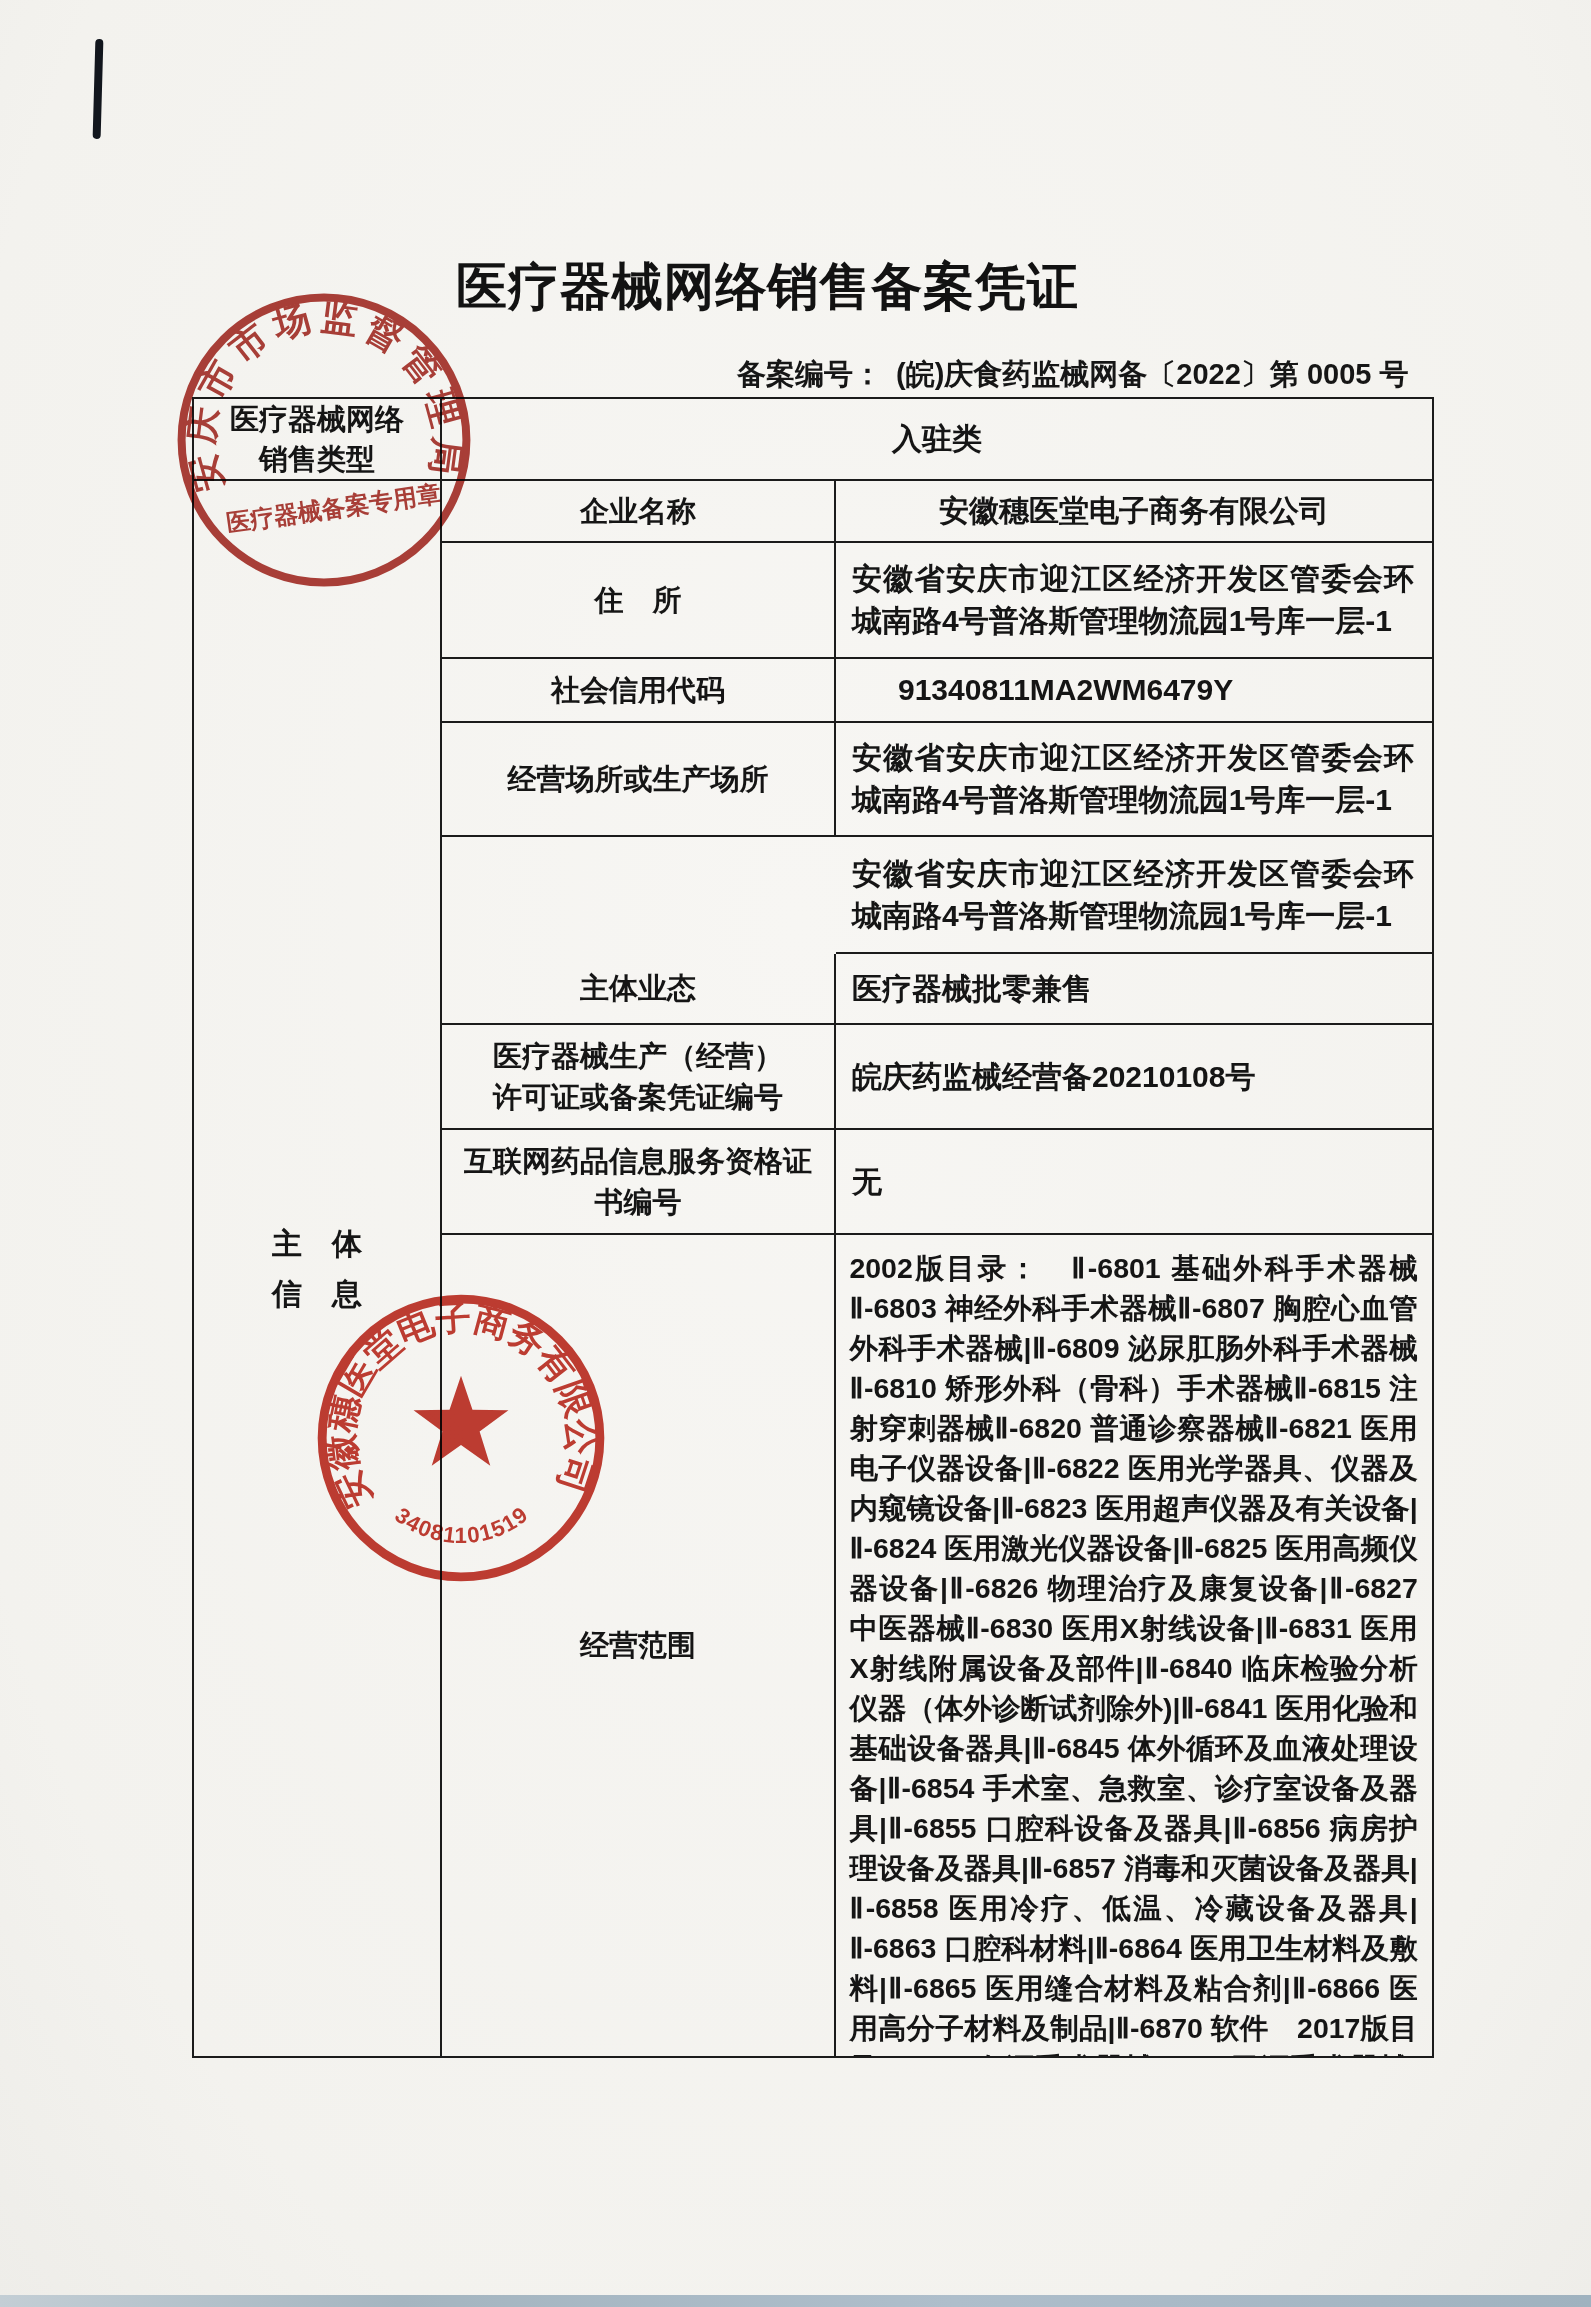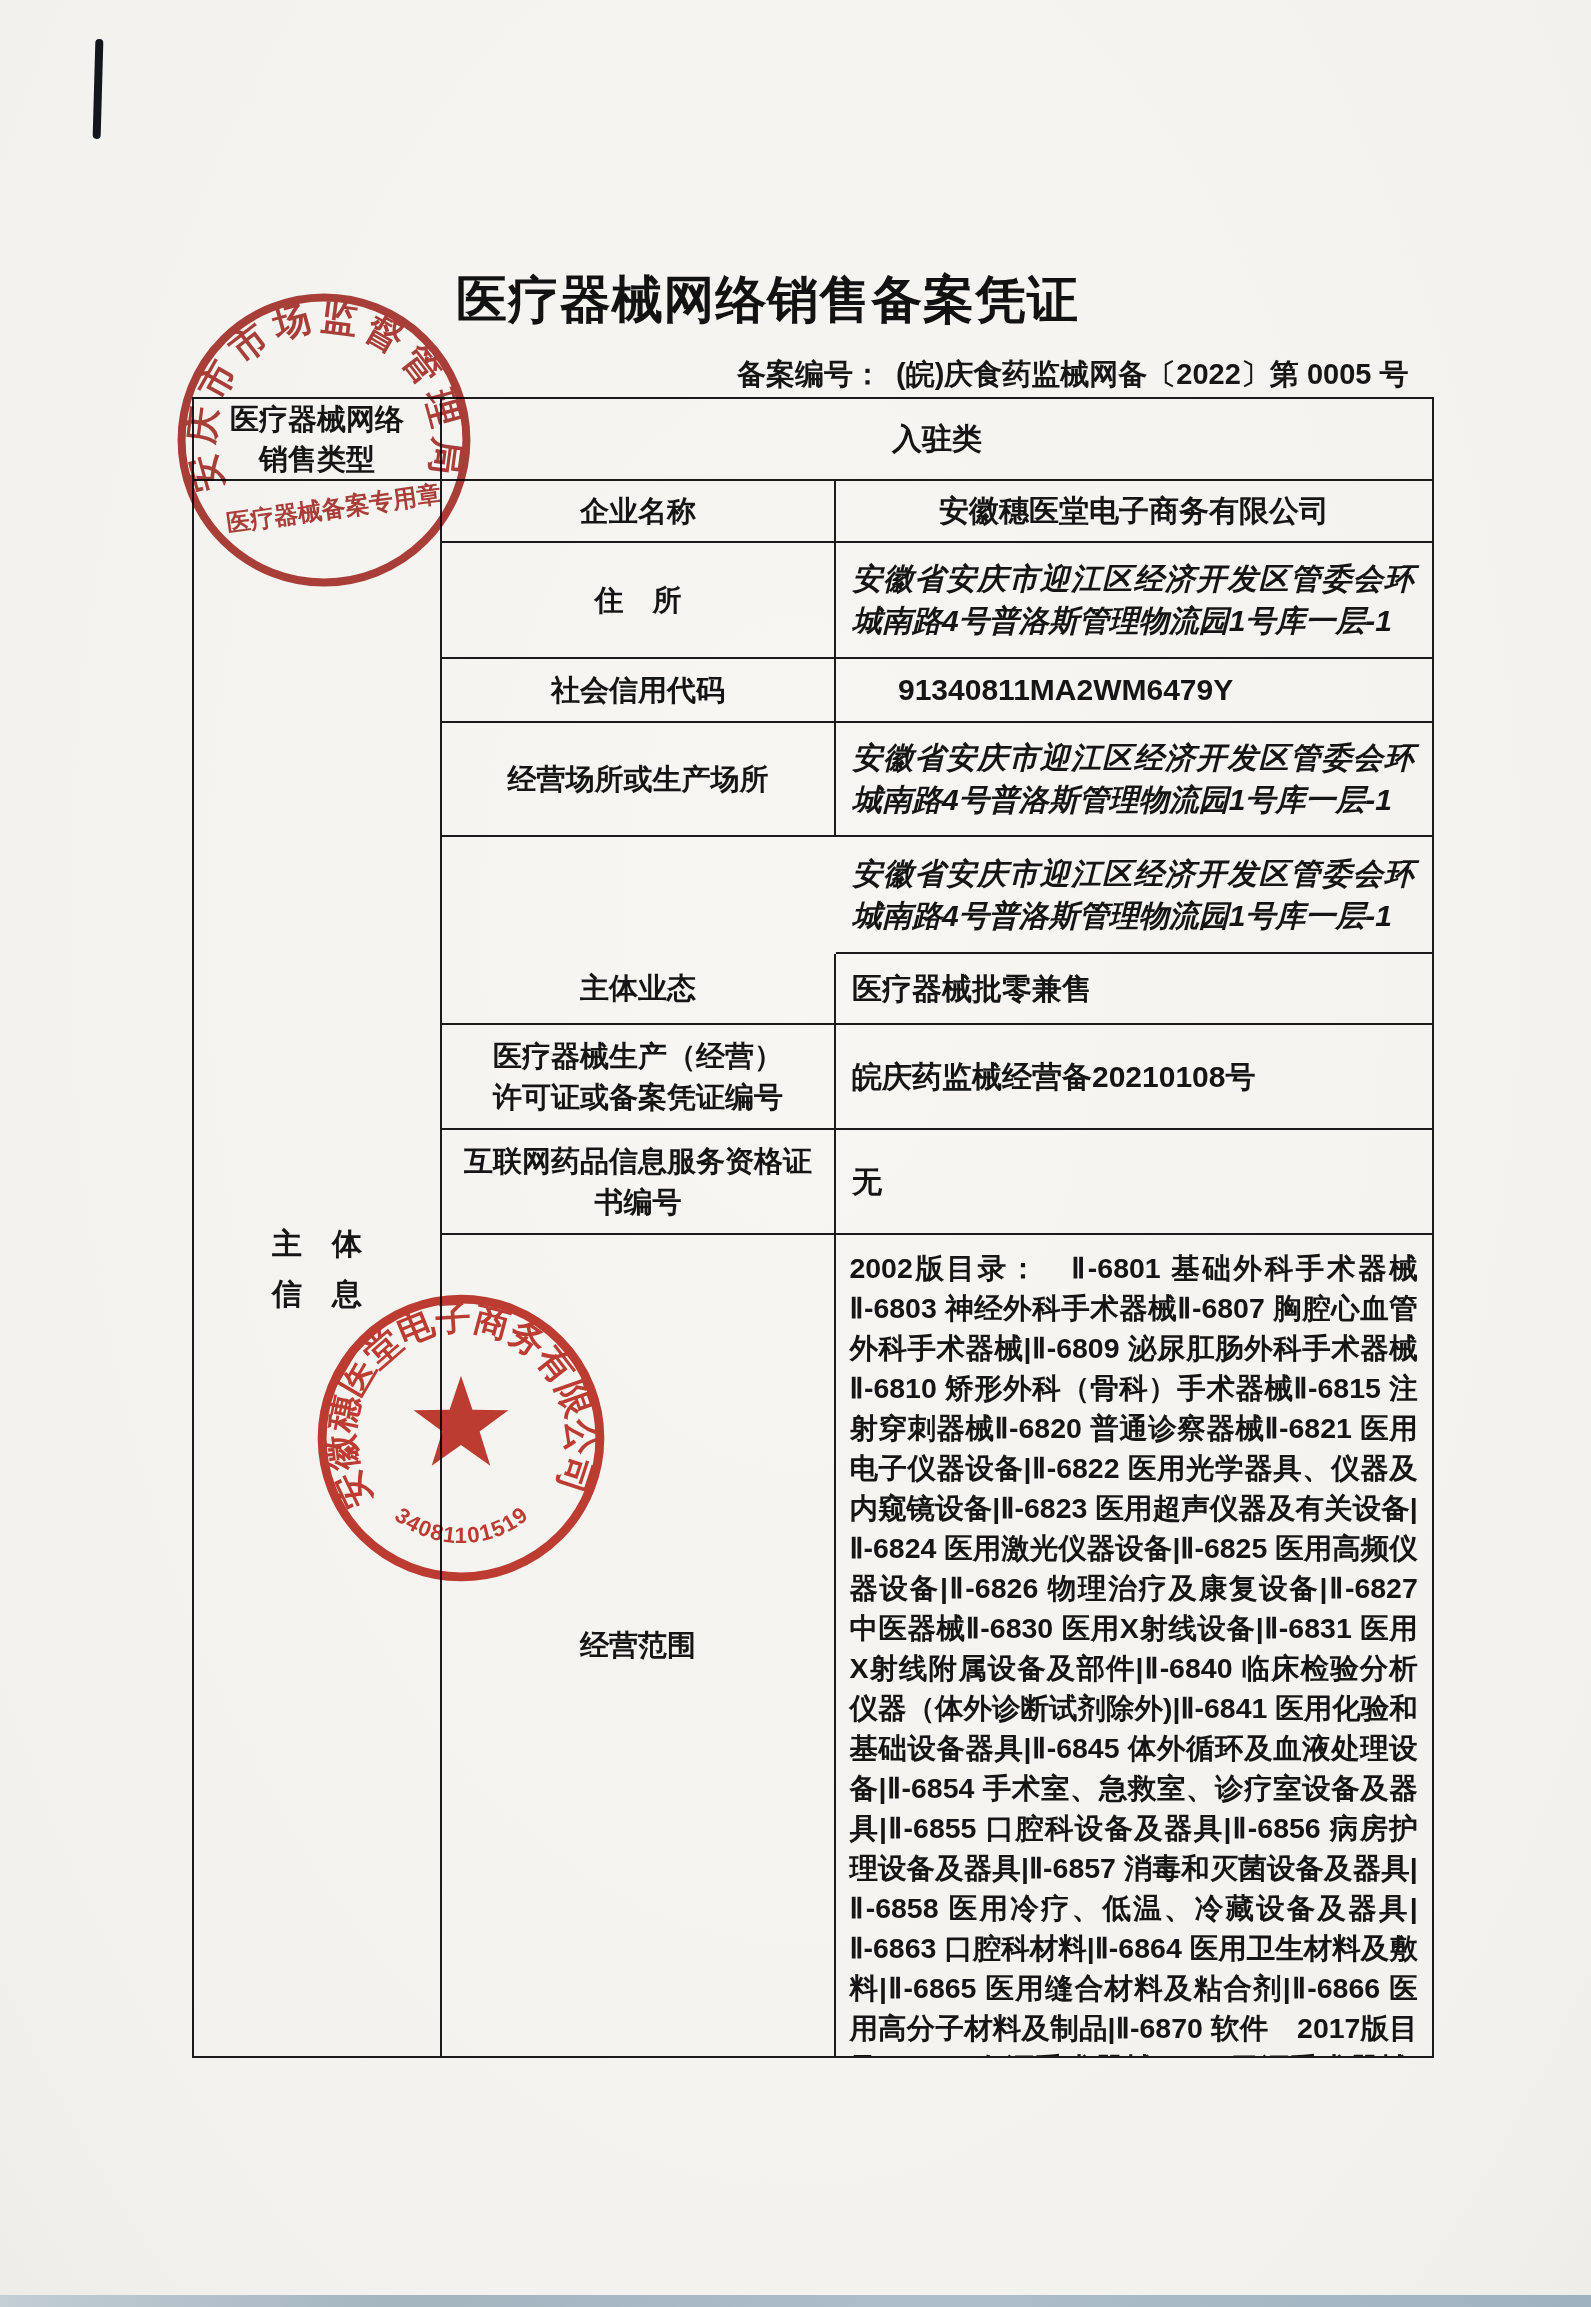--- a/index.html
+++ b/index.html
@@ -9,21 +9,21 @@
     background-image: radial-gradient(ellipse at 50% 40%, #f7f6f3 0%, #f3f2ee 78%, #eeede9 100%);
     overflow:hidden;
     font-family:"Liberation Sans", sans-serif;
     color:#141414;
   }
   .pen-mark {
     position:absolute; left:94px; top:39px; width:8px; height:100px;
     background:#12161d; border-radius:4.5px; transform:rotate(1.6deg);
   }
   .doc-title {
-    position:absolute; left:456px; top:266px; width:614px;
+    position:absolute; left:456px; top:253px; width:614px;
     text-align:center; font-family:"Liberation Serif", serif;
     font-weight:900; font-size:51px; letter-spacing:0.9px; color:#121212;
     white-space:nowrap;
   }
   .record-line {
     position:absolute; left:737px; top:355px; white-space:nowrap;
     font-weight:bold; font-size:29px; color:#161616;
   }
   .record-line .rec-label { margin-right:14px; }
   .cert-table {
@@ -40,21 +40,21 @@
   .lbl {
     justify-content:center; text-align:center; white-space:pre-line;
     font-size:29px; line-height:1.38; padding:0 16px;
     border-right:2.7px solid #1b1b1b; border-bottom:2.7px solid #1b1b1b;
   }
   .val {
     font-size:30px; line-height:1.4; padding:0 18px 0 16px;
     border-bottom:2.7px solid #1b1b1b;
   }
   .val.center { justify-content:center; text-align:center; padding:8px; }
-  .val.jtext  { text-align:justify;font-style:italic; }
+  .val.jtext  { text-align:justify; }
   .no-bb { border-bottom:none !important; }
   .cell-r1-label   { grid-column:1; grid-row:1; }
   .cell-r1-value   { grid-column:2 / 4; grid-row:1; }
   .cell-side {
     grid-column:1; grid-row:2 / 11;
     justify-content:center; text-align:center; white-space:pre-line;
     font-size:30px; line-height:1.65; border-right:2.7px solid #1b1b1b;
   }
   .scope-val {
     align-items:flex-start; font-size:28.5px; line-height:40px;

